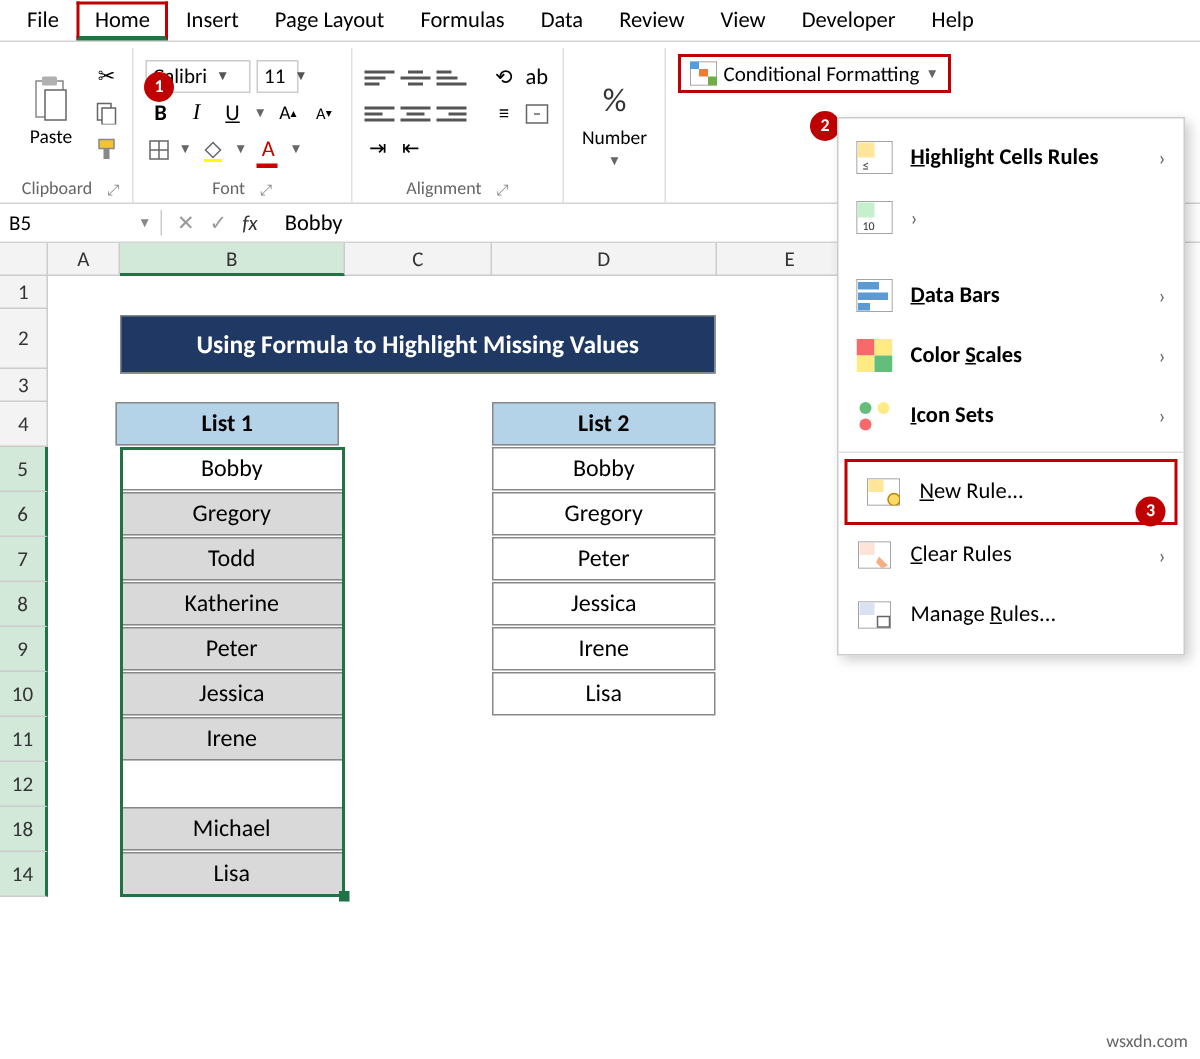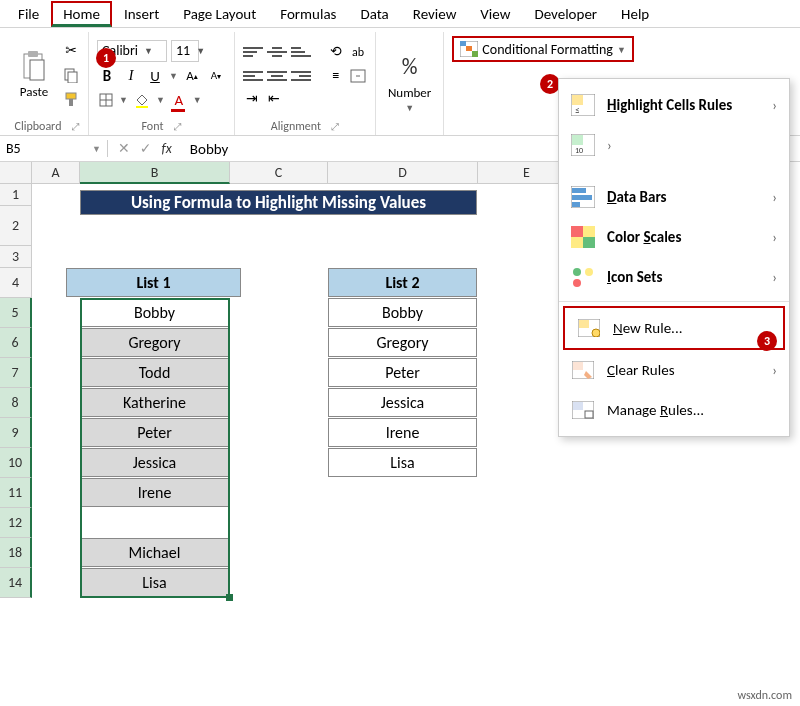--- a/index.html
+++ b/index.html
@@ -193,21 +193,21 @@
             <div class="al-line"></div>
             <div class="al-line" style="width:50%;margin:0 auto"></div>
           </div>
         <div class="align-btn">
             <div class="al-line" style="width:50%"></div>
             <div class="al-line" style="width:70%"></div>
             <div class="al-line"></div>
           </div>
         <div style="width:8px"></div>
         <div class="small-ico">⟲</div>
-        <div class="small-ico" style="font-size:12px">ab</div>
+        <div class="small-ico" style="font-size:15px">ab</div>
       </div>
       <div class="row">
         <div class="align-btn">
             <div class="al-line"></div>
             <div class="al-line" style="width:60%"></div>
             <div class="al-line"></div>
           </div>
         <div class="align-btn">
             <div class="al-line"></div>
             <div class="al-line" style="width:60%;margin:0 auto"></div>
@@ -304,22 +304,22 @@
         <div class="row-h sel" style="height: 30px;">7</div>
         <div class="row-h sel" style="height: 30px;">8</div>
         <div class="row-h sel" style="height: 30px;">9</div>
         <div class="row-h sel" style="height: 30px;">10</div>
         <div class="row-h sel" style="height: 30px;">11</div>
         <div class="row-h sel" style="height: 30px;">12</div>
         <div class="row-h sel" style="height: 30px;">18</div>
         <div class="row-h sel" style="height: 30px;">14</div>
       </div>
     <div class="cells" id="cells" style="width: 544px; height: 414px;">
-        <div class="title-banner" style="position: absolute; left: 48px; top: 6px; width: 397px; height: 25px;">Using Formula to Highlight Missing Values</div>
-        <div class="list-header" style="position: absolute; left: 34px; top: 84px; width: 175px; height: 29px;">List 1</div>
+        <div class="title-banner" style="position: absolute; left: 48px; top: 26px; width: 397px; height: 39px;">Using Formula to Highlight Missing Values</div>
+        <div class="list-header" style="position: absolute; left: 45px; top: 84px; width: 149px; height: 29px;">List 1</div>
         <div class="list-header" style="position: absolute; left: 296px; top: 84px; width: 149px; height: 29px;">List 2</div>
         <div class="cell" style="position: absolute; left: 48px; top: 114px; width: 149px; height: 29px;">Bobby</div>
         <div class="cell shaded" style="position: absolute; left: 48px; top: 144px; width: 149px; height: 29px;">Gregory</div>
         <div class="cell shaded" style="position: absolute; left: 48px; top: 174px; width: 149px; height: 29px;">Todd</div>
         <div class="cell shaded" style="position: absolute; left: 48px; top: 204px; width: 149px; height: 29px;">Katherine</div>
         <div class="cell shaded" style="position: absolute; left: 48px; top: 234px; width: 149px; height: 29px;">Peter</div>
         <div class="cell shaded" style="position: absolute; left: 48px; top: 264px; width: 149px; height: 29px;">Jessica</div>
         <div class="cell shaded" style="position: absolute; left: 48px; top: 294px; width: 149px; height: 29px;">Irene</div>
         <div class="cell shaded" style="position: absolute; left: 48px; top: 354px; width: 149px; height: 29px;">Michael</div>
         <div class="cell shaded" style="position: absolute; left: 48px; top: 384px; width: 149px; height: 29px;">Lisa</div>

